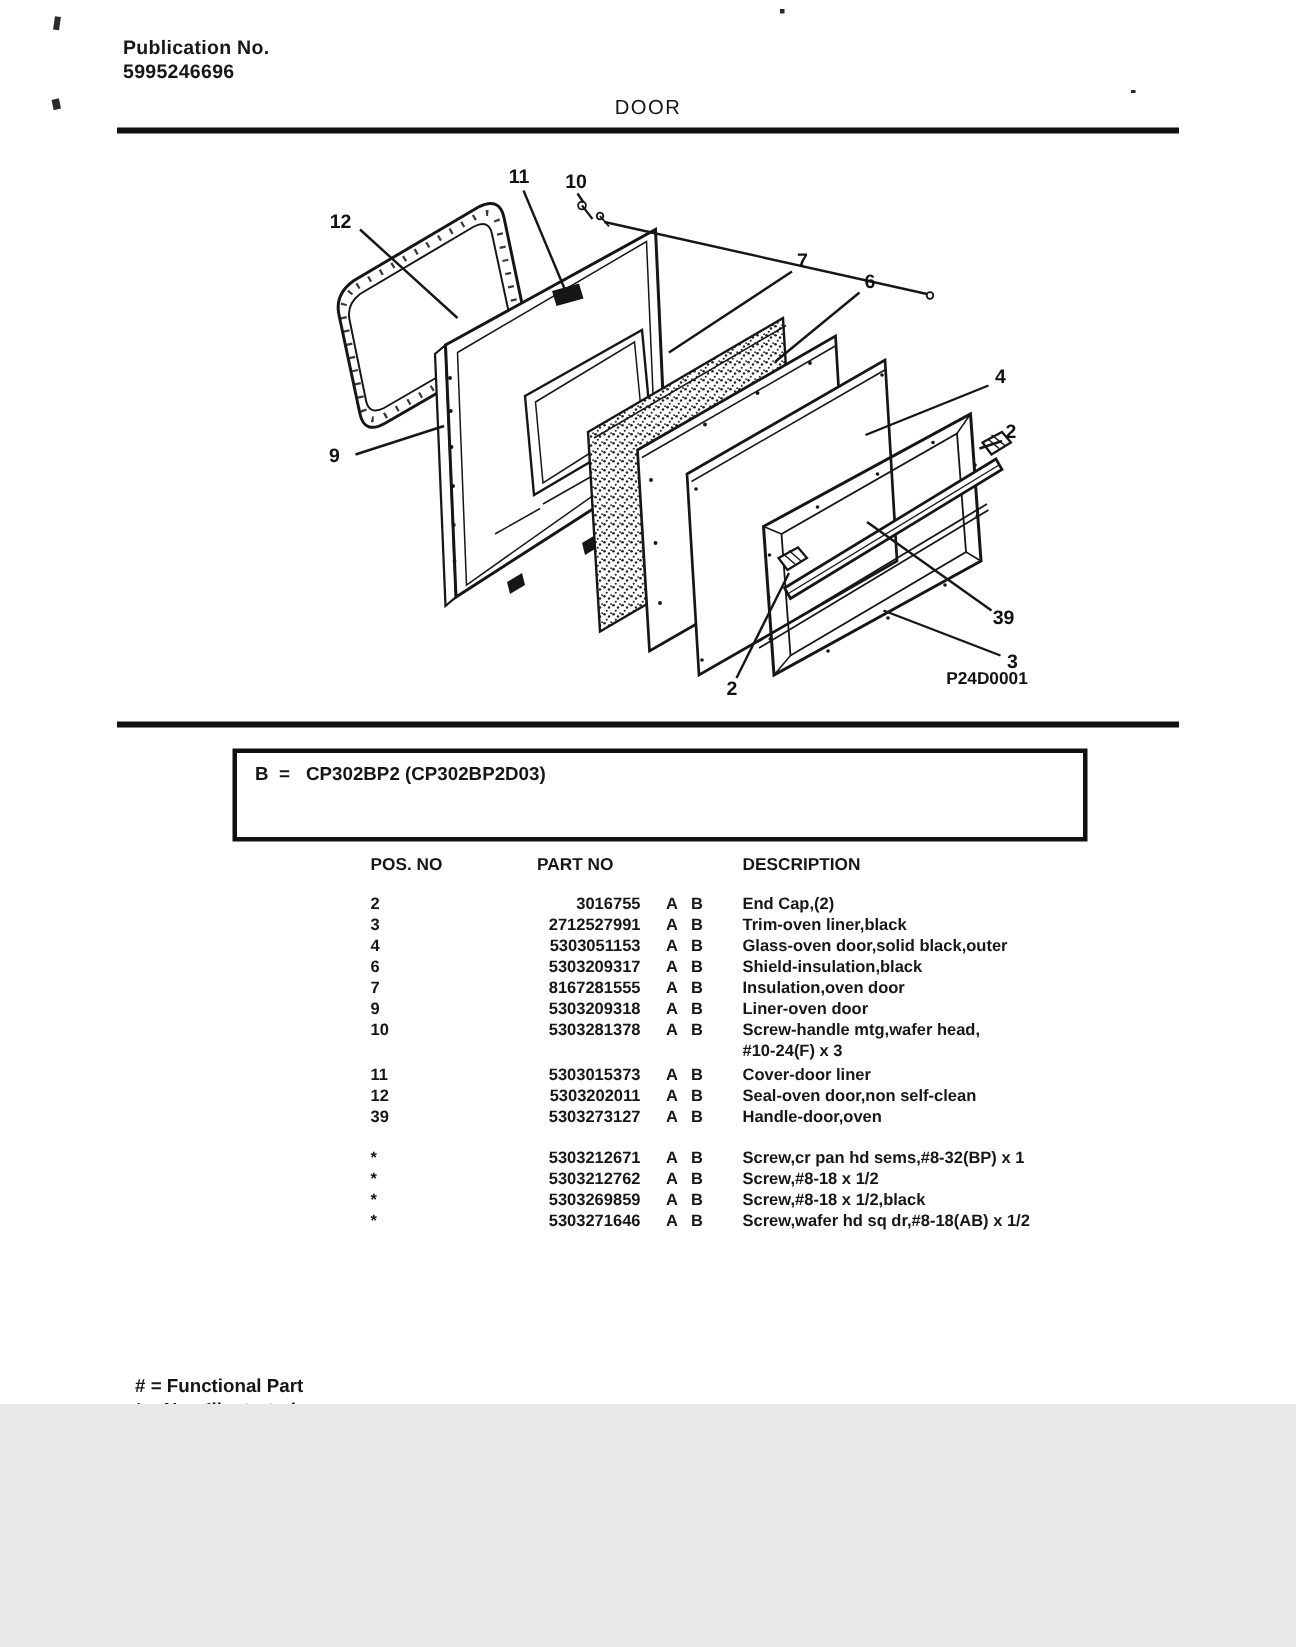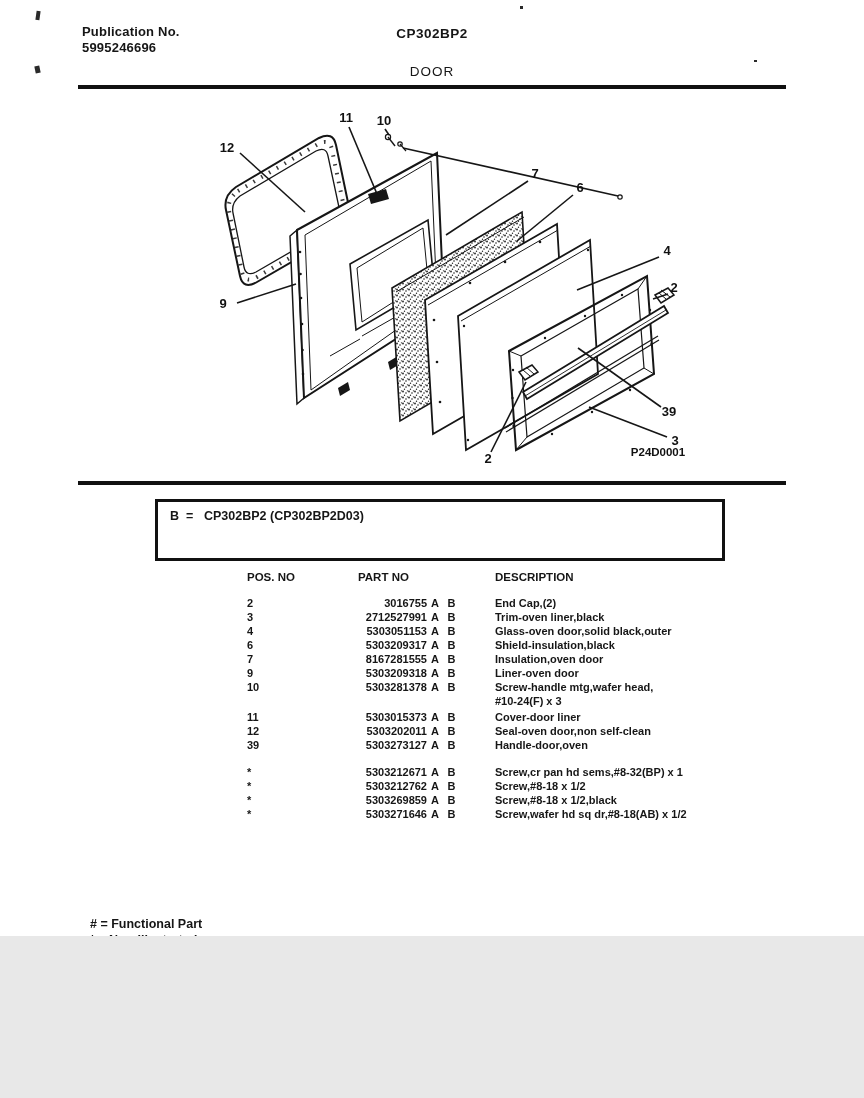--- a/index.html
+++ b/index.html
@@ -24,21 +24,21 @@
   #varbox .veq{display:inline-block; width:18px;}
   
   #tablehead{left:247px; top:571px; width:480px; font-size:11.5px; font-weight:bold;}
   #tablehead .h1{position:absolute; left:0;}
   #tablehead .h2{position:absolute; left:111px;}
   #tablehead .h3{position:absolute; left:248px;}
   #tablerows{left:247px; top:596px; width:500px; font-size:11px; font-weight:bold;}
   .prow{display:grid; grid-template-columns:90px 90px 68px auto; line-height:14px;}
   .prow .pos{text-align:left;}
   .prow .part{text-align:right;}
-  .prow .ab{padding-left:4px; word-spacing:6px;}
+  .prow .ab{padding-left:17px; word-spacing:6px;}
   .prow .desc{}
   .prow .d2:empty{display:none;}
   .prow.gap{margin-top:13px;}
   
   #legend{left:90px; top:916px; font-size:12.5px; font-weight:bold; line-height:16px;}
   #fdate{left:82px; top:1032px; font-size:12px; font-weight:bold;}
   #fpage{left:424px; top:1035px; font-size:12px; font-weight:bold;}
   #fcode{left:462px; top:1027px; font-size:15.5px; font-weight:bold; letter-spacing:.5px;}
   
   .speck{position:absolute; background:#2a2a2a;}
@@ -51,21 +51,20 @@
 
   <div class="speck" style="left:36px; top:11px; width:4px; height:9px; transform:rotate(8deg);"></div>
   <div class="speck" style="left:35px; top:66px; width:5px; height:7px; transform:rotate(-12deg);"></div>
   <div class="speck" style="left:520px; top:6px; width:3px; height:3px;"></div>
   <div class="speck" style="left:754px; top:60px; width:3px; height:2px;"></div>
 
   <div id="pub" class="abs">
     <div>Publication No.</div>
     <div>5995246696</div>
   </div>
-  <div id="model" class="abs">CP302BP2</div>
   <div id="doortitle" class="abs">DOOR</div>
   <div class="rule" style="left:78px; top:85px; width:708px; height:4px;"></div>
 
   <svg class="abs" style="left:0; top:90px;" width="864" height="390" viewBox="0 90 864 390">
     <defs>
       <pattern id="stip" width="6" height="6" patternUnits="userSpaceOnUse">
         <rect width="6" height="6" fill="#ffffff"></rect>
         <circle cx="1" cy="1.5" r="0.9" fill="#222"></circle>
         <circle cx="4" cy="3" r="0.8" fill="#222"></circle>
         <circle cx="2.5" cy="5.2" r="0.7" fill="#222"></circle>

